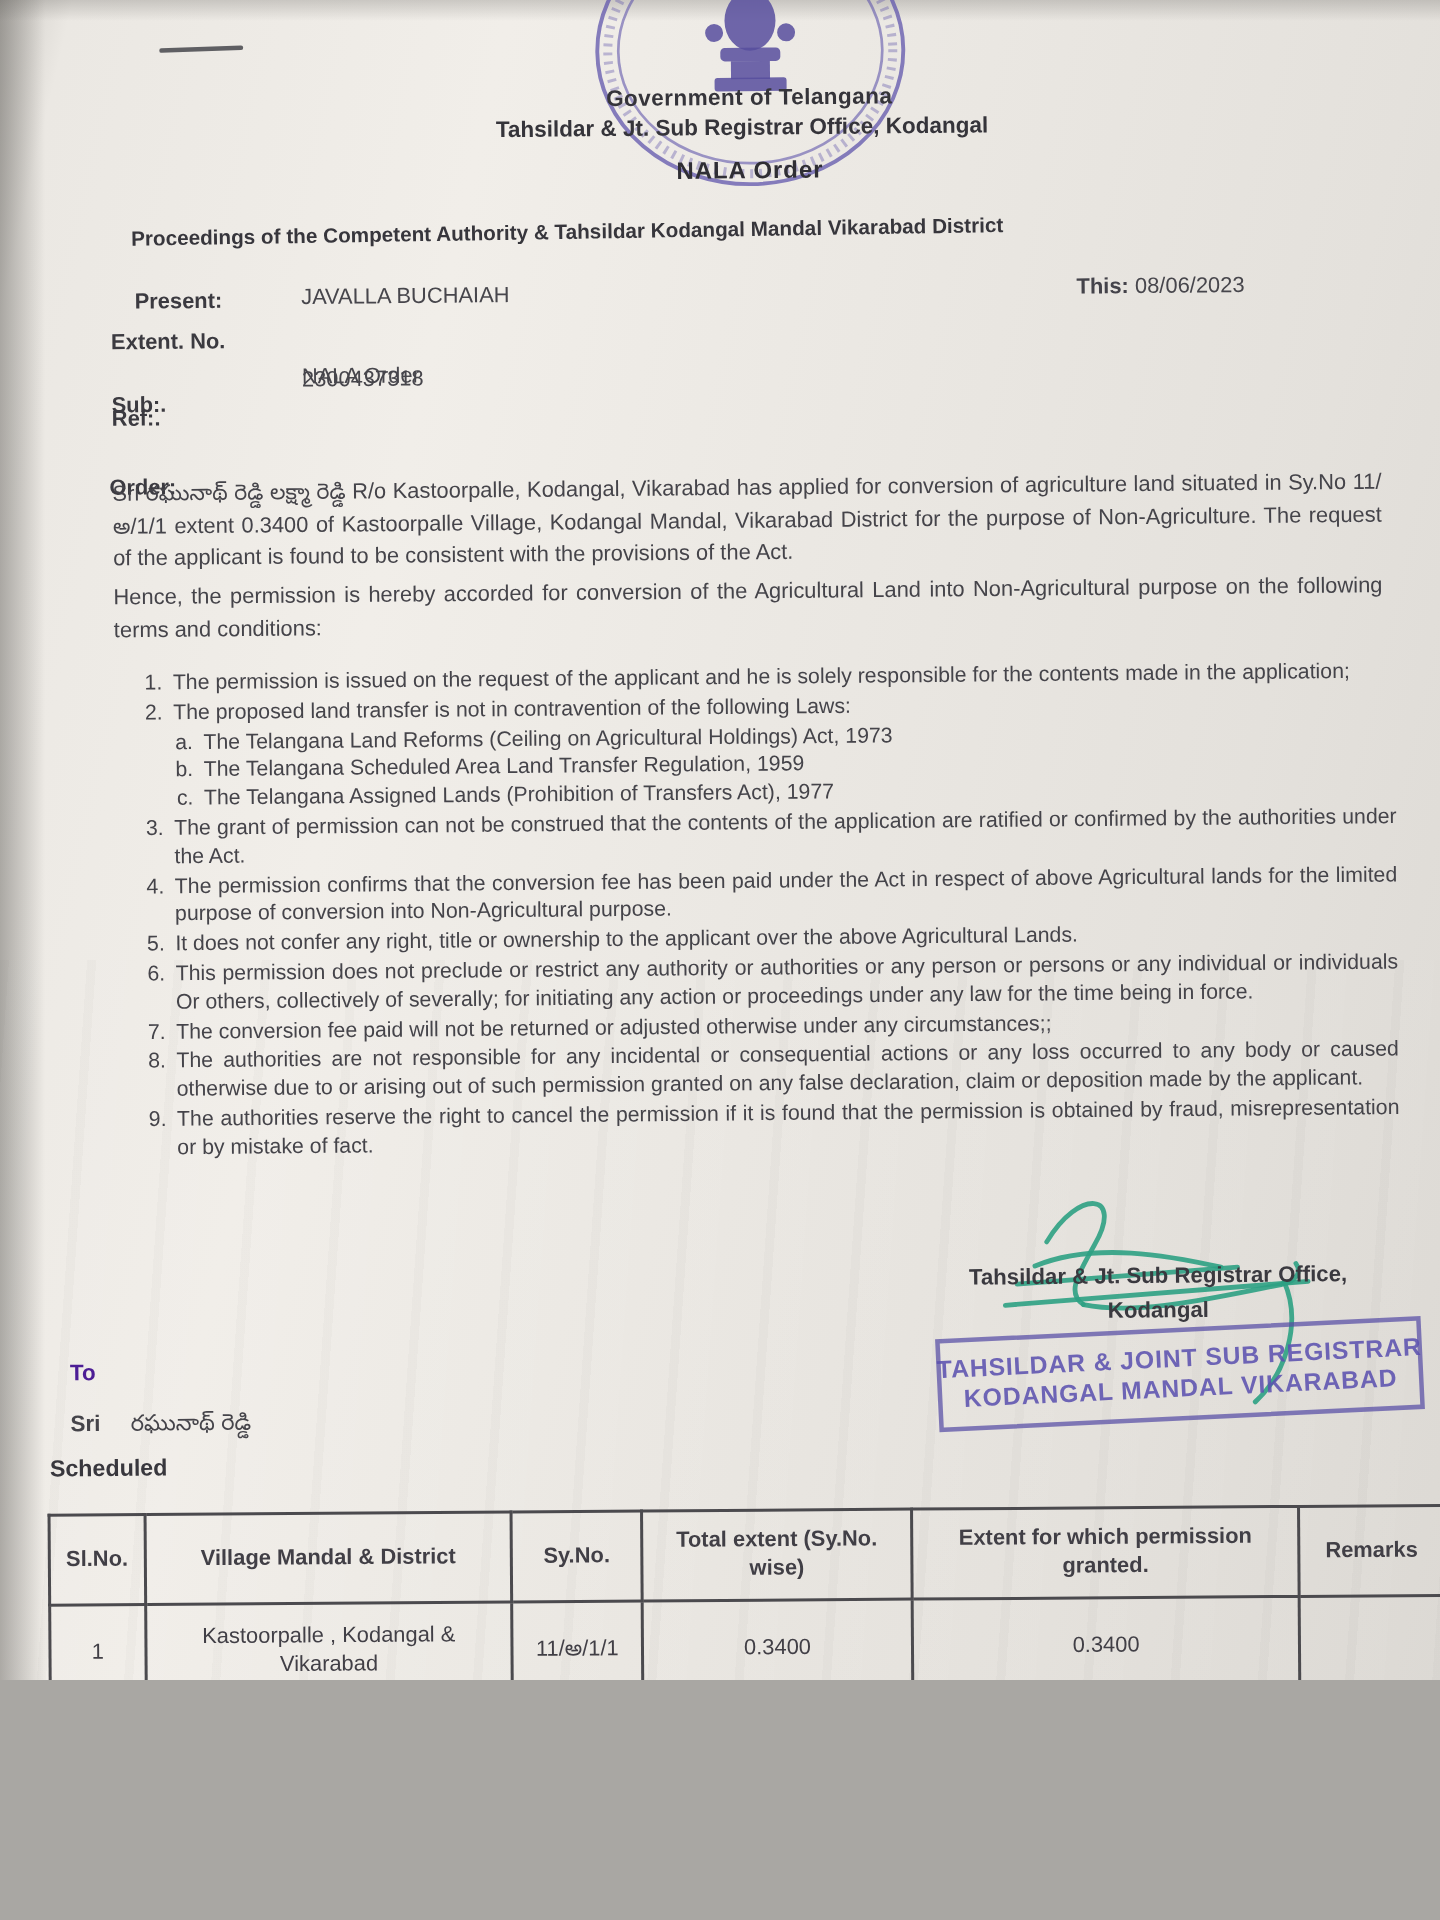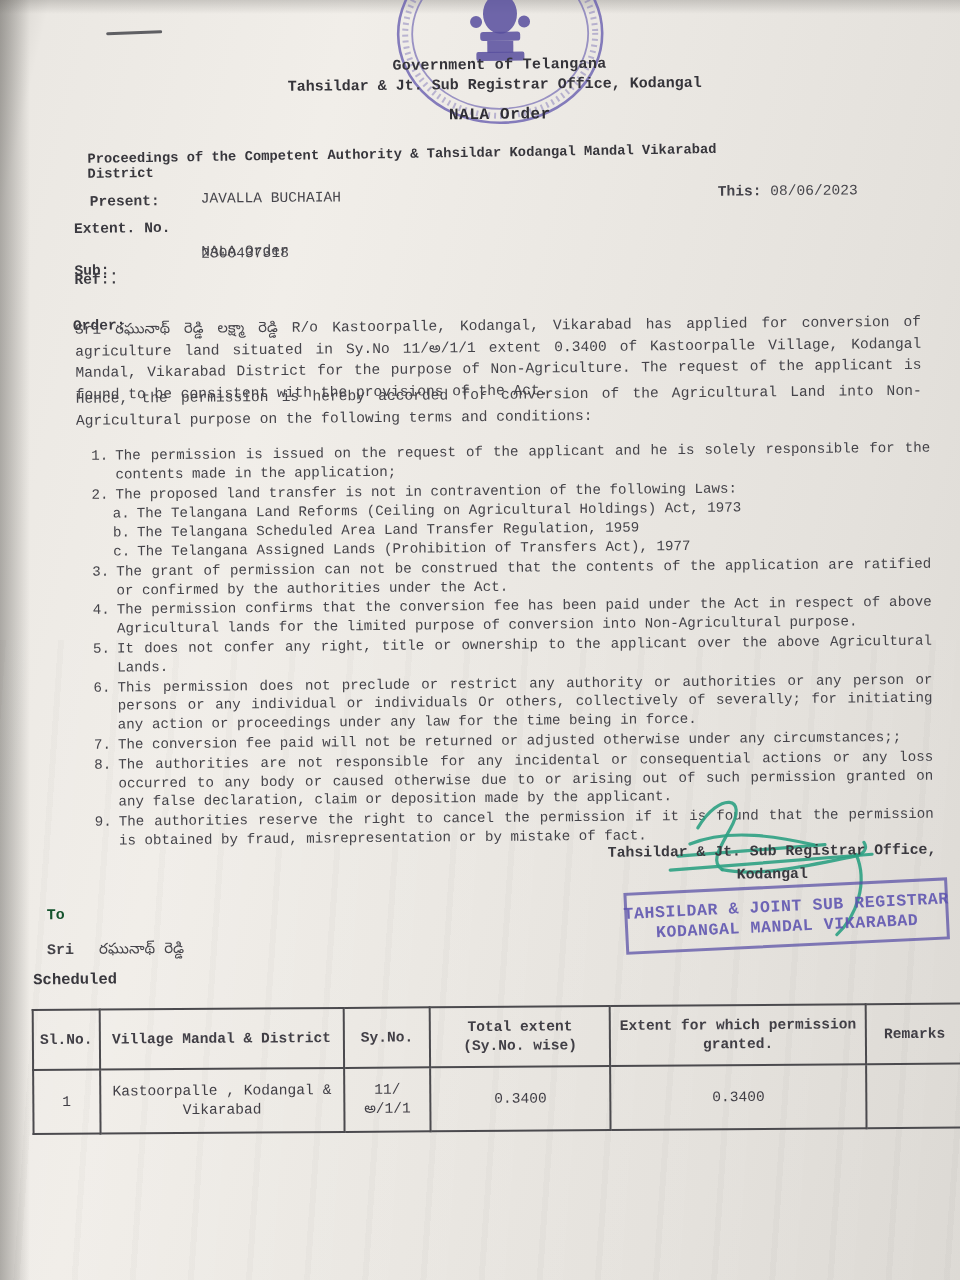--- a/index.html
+++ b/index.html
@@ -1,17 +1,17 @@
 <!DOCTYPE html>
 <html><head>
 <meta charset="utf-8">
 <style>
   html,body{margin:0;padding:0;background:#a9a7a3;}
-  .screen{position:relative;width:960px;height:1280px;overflow:hidden;
-    background:#b5b3af;font-family:Liberation Mono, monospace;}
+  .screen{position:relative;width:960px;height:1120px;overflow:hidden;
+    background:#b5b3af;font-family:Liberation Sans, sans-serif;}
   .paper{position:absolute;inset:0;
     background:linear-gradient(103deg,#cfccc7 0%,#ebe8e3 4%,#f1eee9 28%,#eae7e2 55%,#e4e1dc 78%,#dcd9d4 100%);}
   .edge-left{position:absolute;left:0;top:0;width:30px;height:1280px;
     background:linear-gradient(90deg,rgba(90,88,84,.45),rgba(90,88,84,0));}
   .edge-top{position:absolute;left:0;top:0;width:960px;height:14px;
     background:linear-gradient(180deg,rgba(90,88,84,.25),rgba(90,88,84,0));}
   .creases{position:absolute;left:0;top:640px;width:960px;height:640px;opacity:.5;
     background:repeating-linear-gradient(94deg,rgba(70,70,70,.05) 0 6px,rgba(255,255,255,.05) 6px 26px,rgba(0,0,0,0) 26px 58px);}
   .content{position:absolute;left:0;top:0;width:960px;height:1280px;
     transform:rotate(-0.55deg);color:#44434a;}
@@ -35,21 +35,21 @@
   .term .txt{flex:1;text-align:justify;}
   .subterms{margin:1px 0 1px 24px;}
   .subterm{display:flex;gap:7px;}
   .subterm .num{flex:0 0 16px;text-align:right;}
   
   .sig-office{left:560px;top:846px;width:420px;text-align:center;font-size:14.8px;font-weight:bold;color:#3a393f;}
   .sig-office2{left:560px;top:869px;width:420px;text-align:center;font-size:14.8px;font-weight:bold;color:#3a393f;}
   .stamp-box{left:622px;top:888px;width:318px;height:56px;border:3px solid rgba(86,76,165,.72);
     transform:rotate(-2.2deg);display:flex;flex-direction:column;justify-content:center;align-items:center;gap:1px;}
   .stamp-box .sline{font-size:16.5px;font-weight:bold;letter-spacing:.6px;color:rgba(92,82,175,.88);white-space:nowrap;}
-  .to-label{left:44px;top:903px;font-size:15px;font-weight:bold;color:#14532d;}
+  .to-label{left:44px;top:903px;font-size:15px;font-weight:bold;color:#4c1d95;}
   .sri-line{left:44px;top:937px;font-size:15px;color:#45444a;}
   .sri-line .b{margin-right:16px;}
   .schedule-label{left:30px;top:967px;font-size:15.5px;font-weight:bold;color:#38373d;}
   
   .sched-table{position:absolute;left:28px;top:1006px;border-collapse:collapse;transform:rotate(0.15deg);}
   .sched-table th,.sched-table td{border:2.4px solid #4b4a4e;text-align:center;vertical-align:middle;
     color:#413f46;padding:4px 6px;}
   .sched-table th{font-size:14.6px;font-weight:bold;line-height:19px;height:50px;}
   .sched-table td{font-size:14.6px;height:54px;line-height:19px;}
   .c-sl{width:50px;} .c-village{width:238px;} .c-syno{width:74px;}

